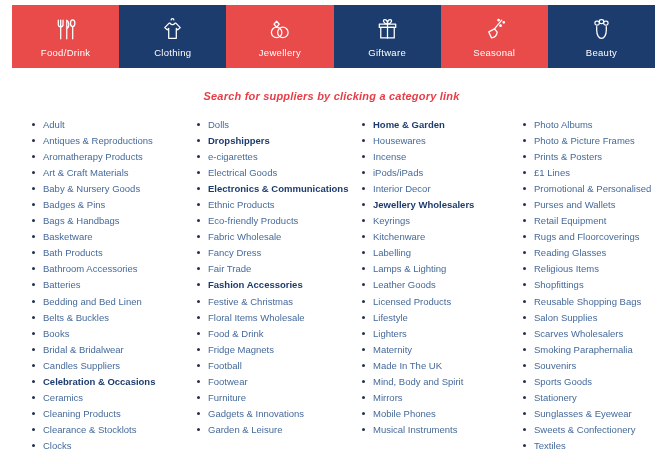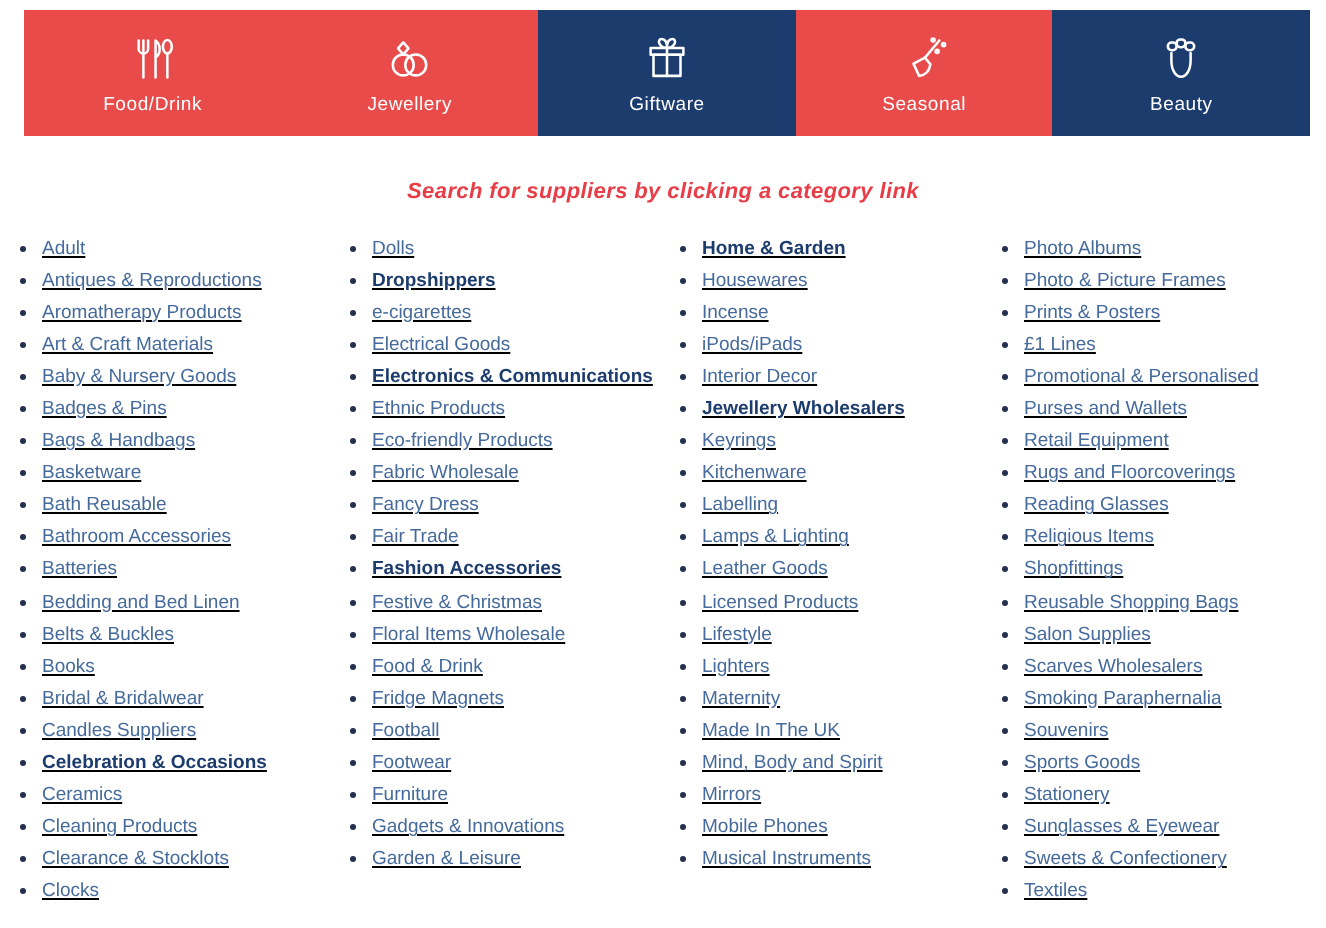--- a/index.html
+++ b/index.html
@@ -45,22 +45,21 @@
     font-size: 11px;
     font-weight: bold;
     color: var(--heading-red, #e8404a);
     letter-spacing: 0.2px;
     font-style: italic;
   }
   
   .columns {
     display: grid;
     grid-template-columns: 165px 165px 161px 1fr;
-    padding: 14px 4px 0 10px;
-    text-decoration: underline;
+    padding: 14px 4px 0 32px;
   }
   ul.cat-col {
     list-style: none;
     margin: 0;
     padding: 0;
   }
   ul.cat-col li {
     height: 16.1px;
     display: flex;
     align-items: center;
@@ -95,20 +94,29 @@
           <path d="M7.5 5v5a2.8 2.8 0 0 0 5.6 0V5"></path>
           <path d="M10.3 5v22"></path>
           <path d="M17.5 27V5c3 2 3.4 7.5.4 9.8"></path>
           <ellipse cx="24.5" cy="8.7" rx="2.6" ry="4"></ellipse>
           <path d="M24.5 12.7V27"></path>
         </svg>
       </span>
     <span class="tab-label">Food/Drink</span>
   </button>
 
+  <button class="tab blue">
+    <span class="tab-icon">
+        <svg viewBox="0 0 32 32" fill="none" stroke="#ffffff" stroke-width="1.5" stroke-linecap="round" stroke-linejoin="round">
+          <path d="M17.6 4.6a1.6 1.6 0 1 0-3.2 0"></path>
+          <path d="M12 8.5 6.8 13.8l3 2.6 1.7-1.6v11.7h9V14.8l1.7 1.6 3-2.6L20 8.5h-1.3a2.9 2.9 0 0 1-5.4 0z"></path>
+        </svg>
+      </span>
+    <span class="tab-label">Clothing</span>
+  </button>
 
   <button class="tab red">
     <span class="tab-icon">
         <svg viewBox="0 0 32 32" fill="none" stroke="#ffffff" stroke-width="1.5" stroke-linecap="round" stroke-linejoin="round">
           <circle cx="12.6" cy="19.5" r="6.2"></circle>
           <circle cx="20" cy="19.5" r="6.2"></circle>
           <path d="M12.6 6.2l3.1 3.5-3.1 3.6-3.1-3.6z"></path>
         </svg>
       </span>
     <span class="tab-label">Jewellery</span>
@@ -183,21 +191,21 @@
       <li>
         <span class="bullet"></span>
         <a class="cat-link">Bags &amp; Handbags</a>
       </li>
       <li>
         <span class="bullet"></span>
         <a class="cat-link">Basketware</a>
       </li>
       <li>
         <span class="bullet"></span>
-        <a class="cat-link">Bath Reusable</a>
+        <a class="cat-link">Bath Products</a>
       </li>
       <li>
         <span class="bullet"></span>
         <a class="cat-link">Bathroom Accessories</a>
       </li>
       <li>
         <span class="bullet"></span>
         <a class="cat-link">Batteries</a>
       </li>
       <li>

